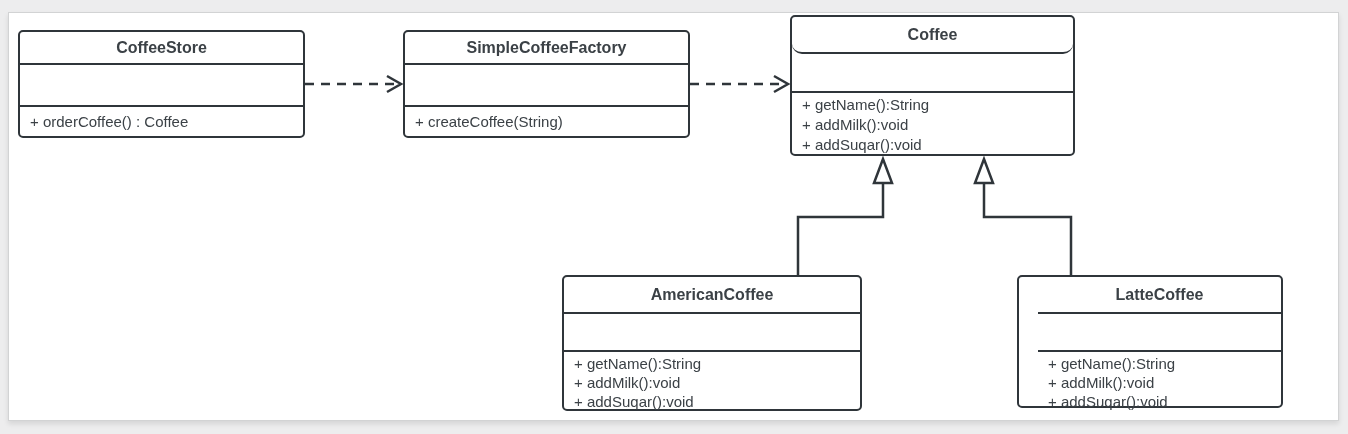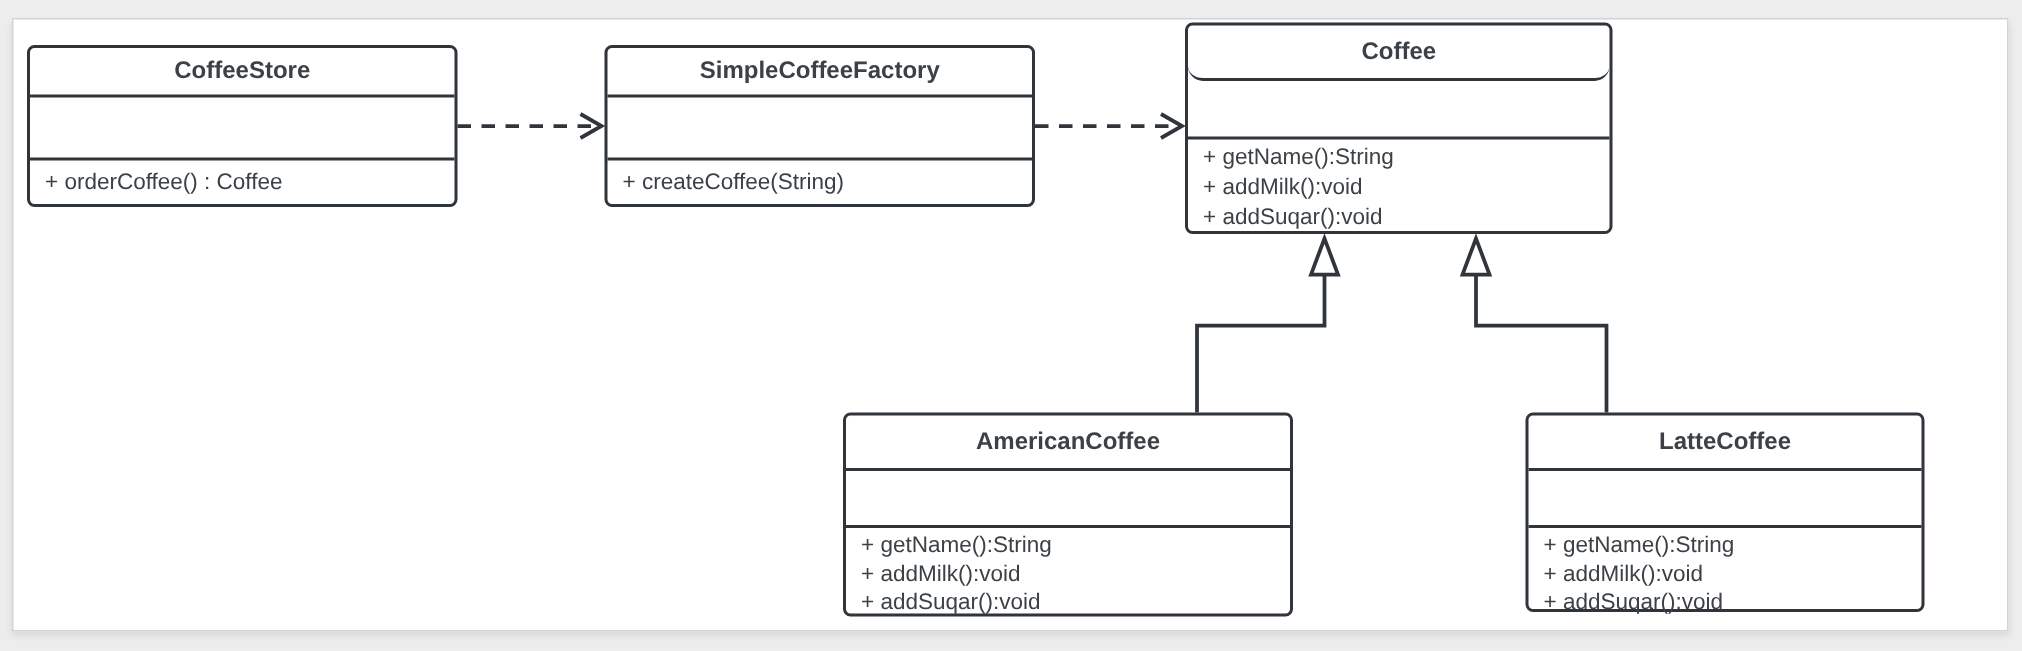--- a/index.html
+++ b/index.html
@@ -69,21 +69,21 @@
   #cls-coffee { left: 790px; top: 15px;  width: 285px; height: 141px; }
   #cls-coffee .uml-title   { height: 37px; border-radius: 10px; }
   #cls-coffee .uml-attrs   { height: 39px; }
   #cls-coffee .uml-methods { height: 60px; line-height: 20px; }
 
   #cls-american { left: 562px; top: 275px; width: 300px; height: 136px; }
   #cls-american .uml-title   { height: 37px; }
   #cls-american .uml-attrs   { height: 38px; }
   #cls-american .uml-methods { height: 53px; line-height: 19px; }
 
-  #cls-latte { left: 1017px; top: 275px; width: 266px; height: 133px; }
+  #cls-latte { left: 1017px; top: 275px; width: 266px; height: 133px; padding-left: 19px; }
   #cls-latte .uml-title   { height: 37px; }
   #cls-latte .uml-attrs   { height: 38px; }
   #cls-latte .uml-methods { height: 53px; line-height: 19px; }
 
   .edges {
     position: absolute;
     left: 0; top: 0;
     width: 1348px;
     height: 434px;
     z-index: 1;

